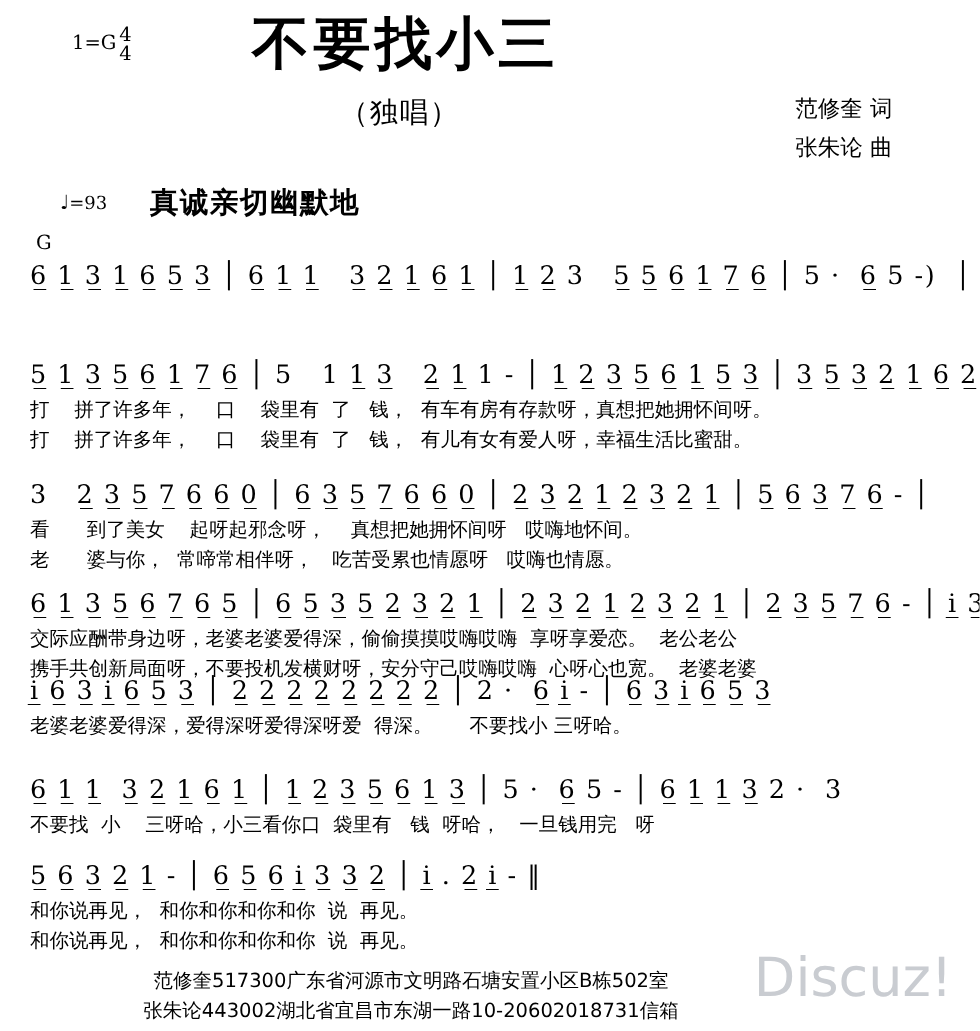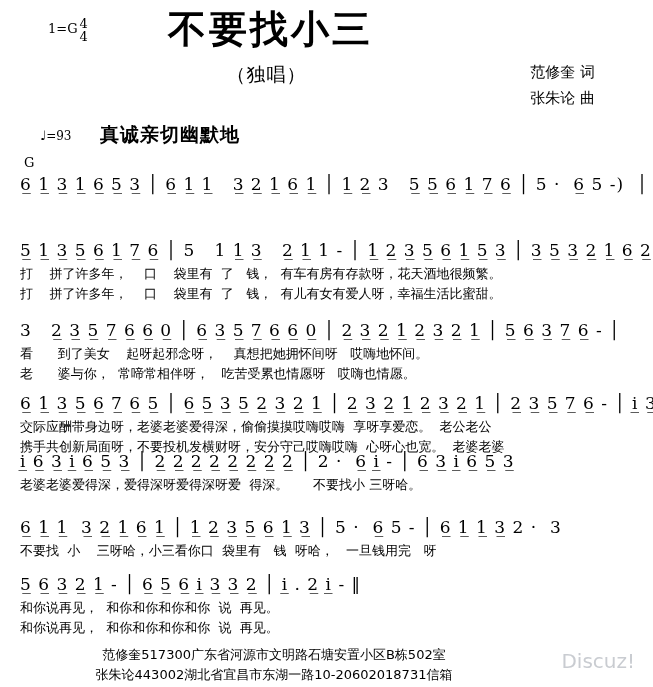--- a/index.html
+++ b/index.html
@@ -130,21 +130,21 @@
     width: 548px;
     text-align: center;
     font-size: 13px;
     line-height: 1.5;
     font-family: "DejaVu Sans", sans-serif;
   }
   .watermark {
     position: absolute;
     right: 18px;
     bottom: 14px;
-    font-size: 20px;
+    font-size: 36px;
     color: #c9ccd1;
     font-family: "DejaVu Sans", sans-serif;
     font-weight: normal;
     letter-spacing: 0px;
   }
 </style>
 </head>
 <body>
 
 <div class="sheet">
@@ -166,21 +166,21 @@
   </div>
   <div class="expression">真诚亲切幽默地</div>
   <div class="chord-g">G</div>
 
   <div class="system" style="top:172px;">
     <div class="notes">6̲ 1̲ 3̲ 1̲ 6̲ 5̲ 3̲ │ 6̲ 1̲ 1̲   3̲ 2̲ 1̲ 6̲ 1̲ │ 1̲ 2̲ 3   5̲ 5̲ 6̲ 1̲ 7̲ 6̲ │ 5 ·  6̲ 5 -)  │</div>
   </div>
 
   <div class="system" style="top:238px;">
     <div class="notes">5̲ 1̲ 3̲ 5̲ 6̲ 1̲ 7̲ 6̲ │ 5   1 1̲ 3̲   2̲ 1̲ 1 - │ 1̲ 2̲ 3̲ 5̲ 6̲ 1̲ 5̲ 3̲ │ 3̲ 5̲ 3̲ 2̲ 1̲ 6̲ 2̲ -│</div>
-    <div class="lyric">打    拼了许多年，    口    袋里有  了   钱，  有车有房有存款呀，花天酒地很频繁。</div>
+    <div class="lyric">打    拼了许多年，    口    袋里有  了   钱，  有车有房有存款呀，真想把她拥怀间呀。</div>
     <div class="lyric">打    拼了许多年，    口    袋里有  了   钱，  有儿有女有爱人呀，幸福生活比蜜甜。</div>
   </div>
 
   <div class="system" style="top:318px;">
     <div class="notes">3   2̲ 3̲ 5̲ 7̲ 6̲ 6̲ 0̲ │ 6̲ 3̲ 5̲ 7̲ 6̲ 6̲ 0̲ │ 2̲ 3̲ 2̲ 1̲ 2̲ 3̲ 2̲ 1̲ │ 5̲ 6̲ 3̲ 7̲ 6̲ - │</div>
     <div class="lyric">看      到了美女    起呀起邪念呀，    真想把她拥怀间呀   哎嗨地怀间。</div>
     <div class="lyric">老      婆与你，  常啼常相伴呀，   吃苦受累也情愿呀   哎嗨也情愿。</div>
   </div>
 
   <div class="system" style="top:391px;">

